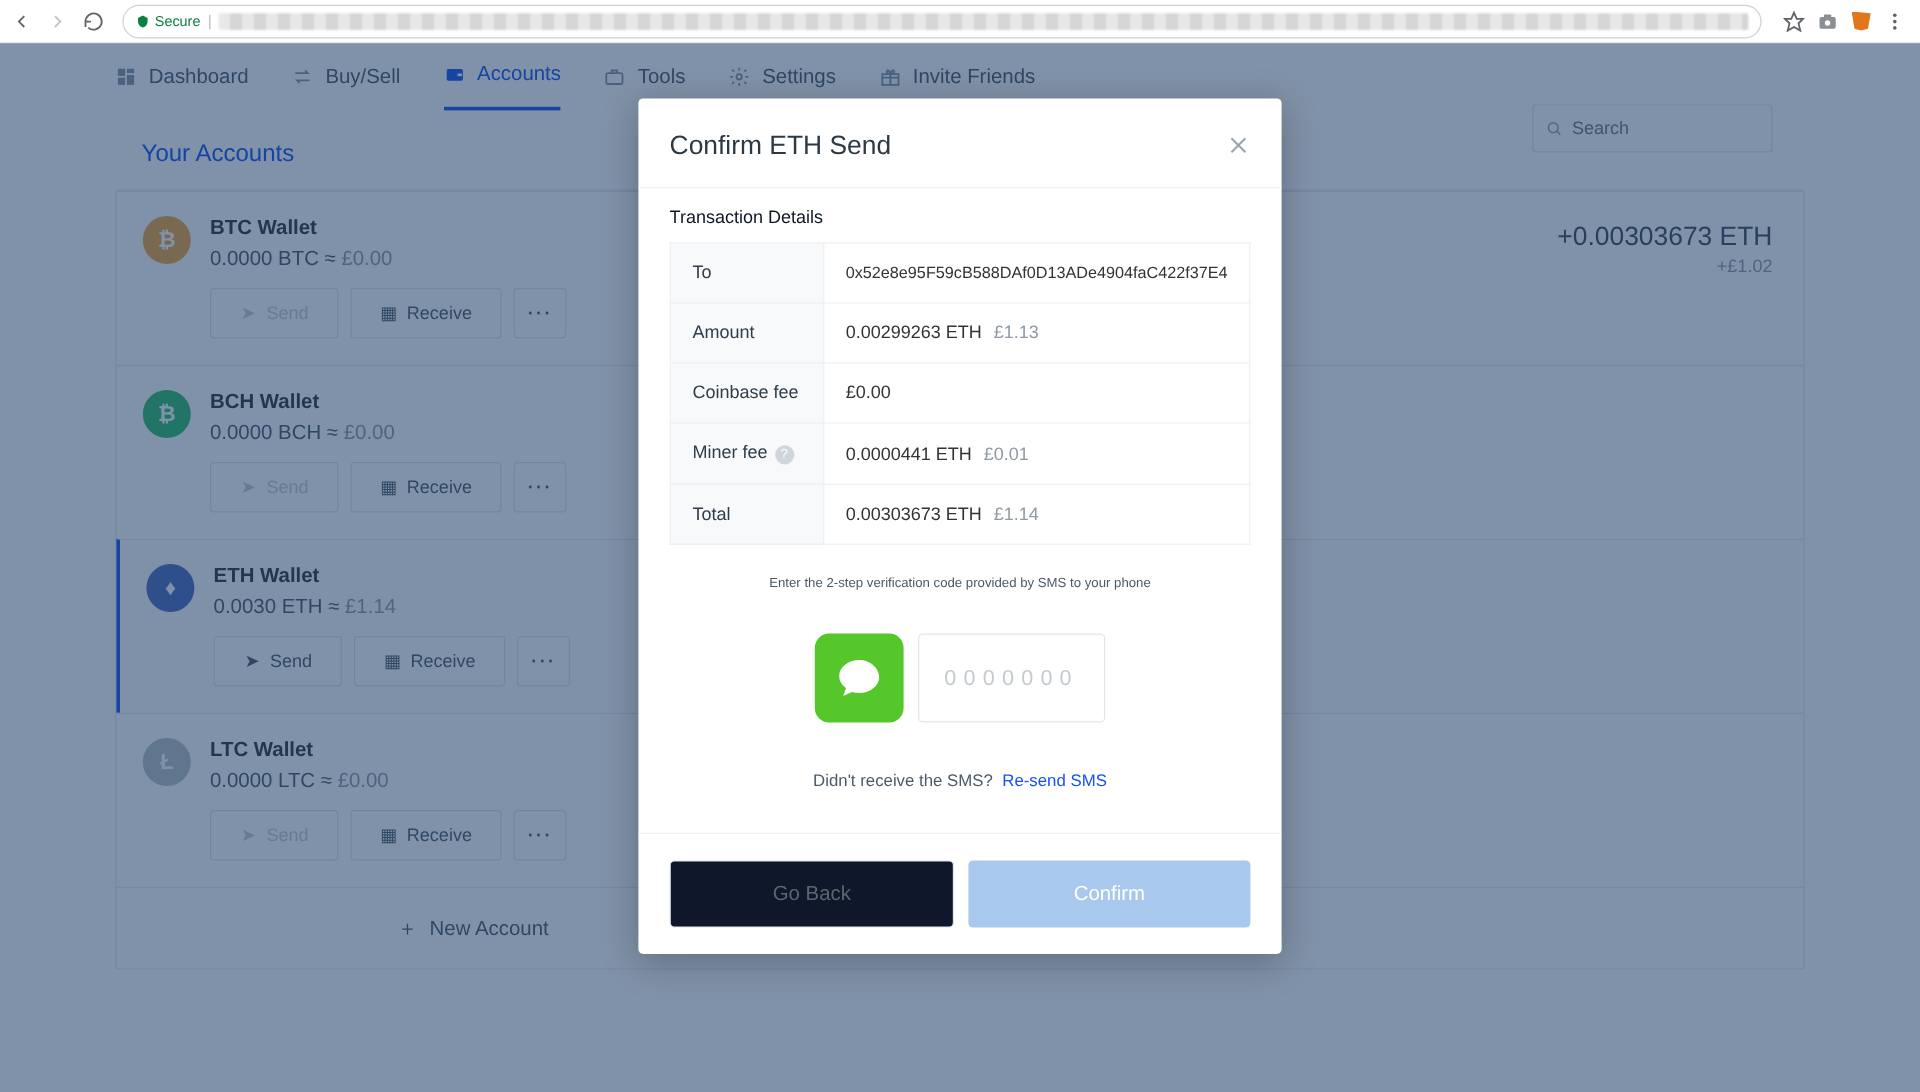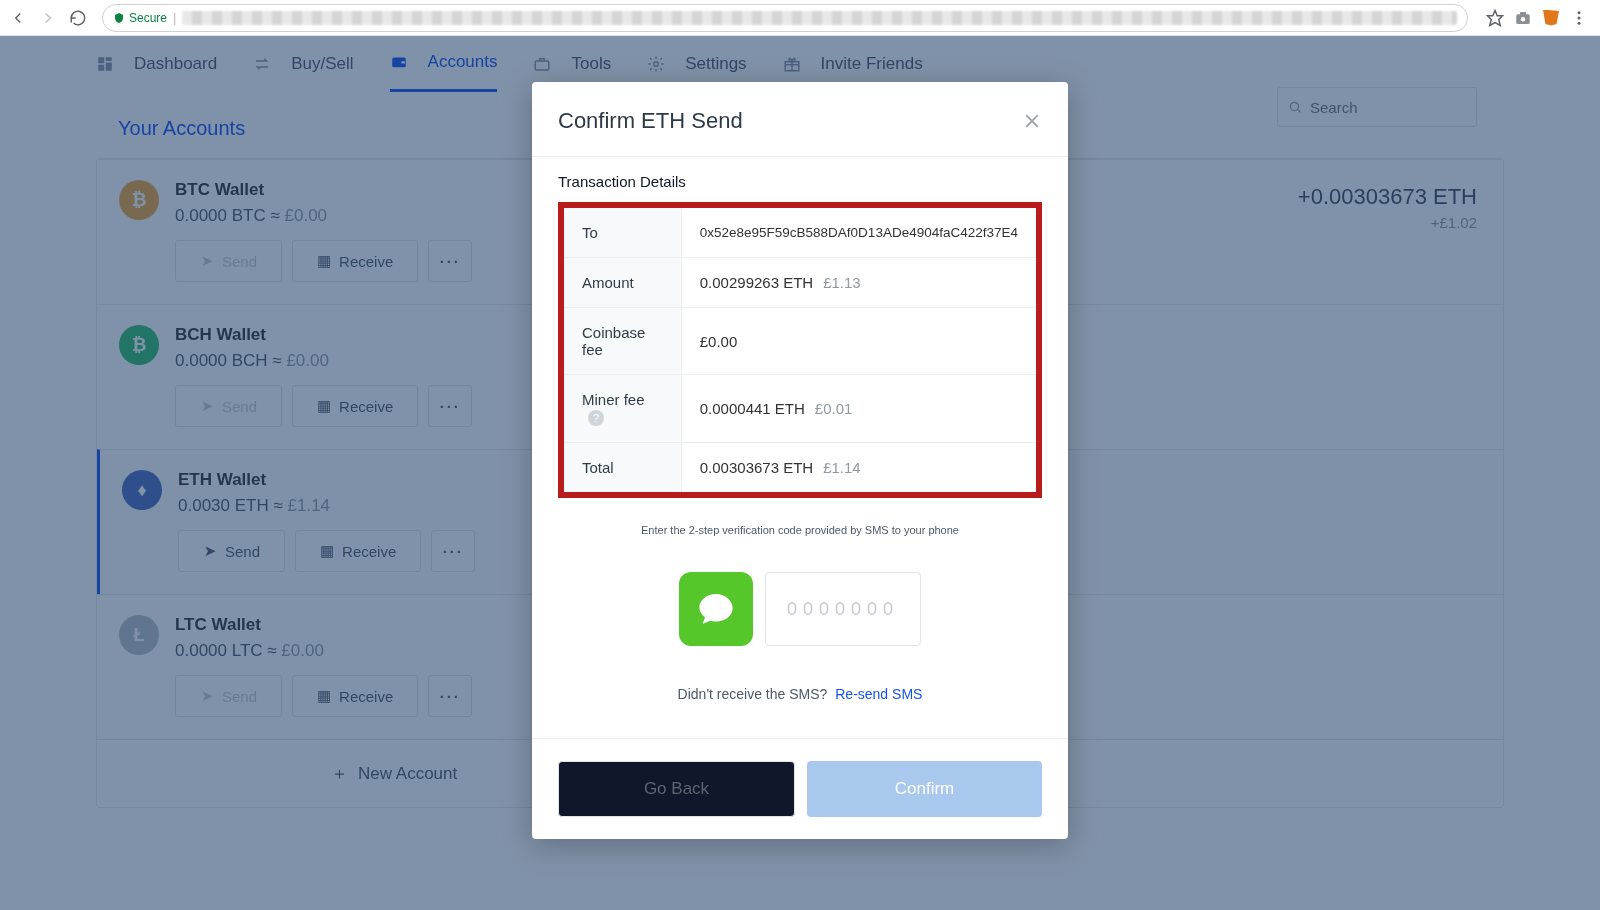--- a/index.html
+++ b/index.html
@@ -14,21 +14,21 @@
   .secure { color:#0b8043; font-size:12px; display:flex; align-items:center; gap:4px;}
   .secure svg { width:12px; height:12px; }
   .addr-blur { flex:1; height:14px; background:repeating-linear-gradient(90deg,#e8e8e8 0 10px,#d5d5d5 10px 20px); border-radius:2px; filter:blur(1px); }
   .chrome .right-icons { display:flex; align-items:center; gap:10px; padding:0 4px; color:#5f6368;}
   .chrome .right-icons .icon { width:18px; height:18px; display:flex;align-items:center;justify-content:center; }
   .fox { width:16px; height:16px; background:#e2761b; clip-path:polygon(0 0,100% 10%,85% 90%,50% 100%,15% 90%); }
 
   
   .app { position:relative; width:100%; height:874px; background:#fff;}
   .topnav { height:55px; display:flex; align-items:center; gap:36px; padding:0 96px; color:#3c4a57; font-size:17px;}
-  .topnav .item { display:flex; align-items:center; gap:20px; color:#4b5a68; cursor:pointer; padding:17px 0; }
+  .topnav .item { display:flex; align-items:center; gap:10px; color:#4b5a68; cursor:pointer; padding:17px 0; }
   .topnav .item.active { color:#1652f0; border-bottom:3px solid #1652f0; }
   .topnav .icon { width:18px; height:18px; display:flex; align-items:center; justify-content:center; color:#8796a3;}
   .topnav .item.active .icon { color:#1652f0; }
 
   .page { padding: 26px 96px 0 96px; }
   .section-title { color:#1652f0; font-size:20px; font-weight:500; padding:0 0 18px 22px;}
   .panel { border:1px solid #e6e9ec; border-radius:3px; }
 
   .account { padding:20px 22px 22px 22px; border-top:1px solid #e6e9ec; position:relative;}
   .account:first-child{ border-top:none;}
@@ -59,21 +59,21 @@
   .backdrop { position:absolute; inset:0; background:rgba(24,56,99,0.55); }
 
   
   .modal { position:absolute; width:536px; left:50%; transform:translateX(-50%); top:46px; background:#fff; border-radius:4px; box-shadow:0 6px 30px rgba(0,0,0,.25);}
   .modal-head { padding:26px 26px 22px 26px; display:flex; align-items:center; justify-content:space-between;gap:36px;}
   .modal-title { font-size:22px; color:#2d3a45;}
   .modal-close { width:20px; height:20px; color:#9aa3ab; cursor:pointer;}
   .modal-sep { height:1px; background:#edf0f2; }
   .modal-body { padding:16px 26px 26px 26px; }
   .sub { color:#0f172a; font-size:15px; margin-bottom:12px;}
-  table.tx { width:100%; border-collapse:collapse; border:6px solid #b91c1c; }
+  table.tx { width:100%; border-collapse:collapse; border:1px solid #b91c1c; }
   table.tx td { border:1px solid #eceff2; padding:16px 18px; font-size:15px;}
   table.tx td.k { background:#f7f9fb; color:#303d48; font-weight:500; width:140px;}
   table.tx td.v { color:#333; }
   .pair-sub { color:#8f9aa5; margin-left:10px;}
   .help { display:inline-flex; width:16px;height:16px;border-radius:50%;background:#cfd5db;color:#fff;font-size:11px;align-items:center;justify-content:center;margin-left:6px;}
   .twofa { text-align:center; padding:26px 8px 10px; }
   .twofa .hint{ color:#4b5a68; font-size:11px; margin-bottom:36px;}
   .twofa-row { display:flex; justify-content:center; gap:12px; align-items:center;}
   .sms-badge{ width:74px;height:74px;border-radius:12px;background:#55c72b;display:flex;align-items:center;justify-content:center;}
   .code-input{ width:156px; height:74px; border:1px solid #e1e5e9; border-radius:4px; text-align:center; font-size:18px; letter-spacing:6px; color:#333; outline:none;}

